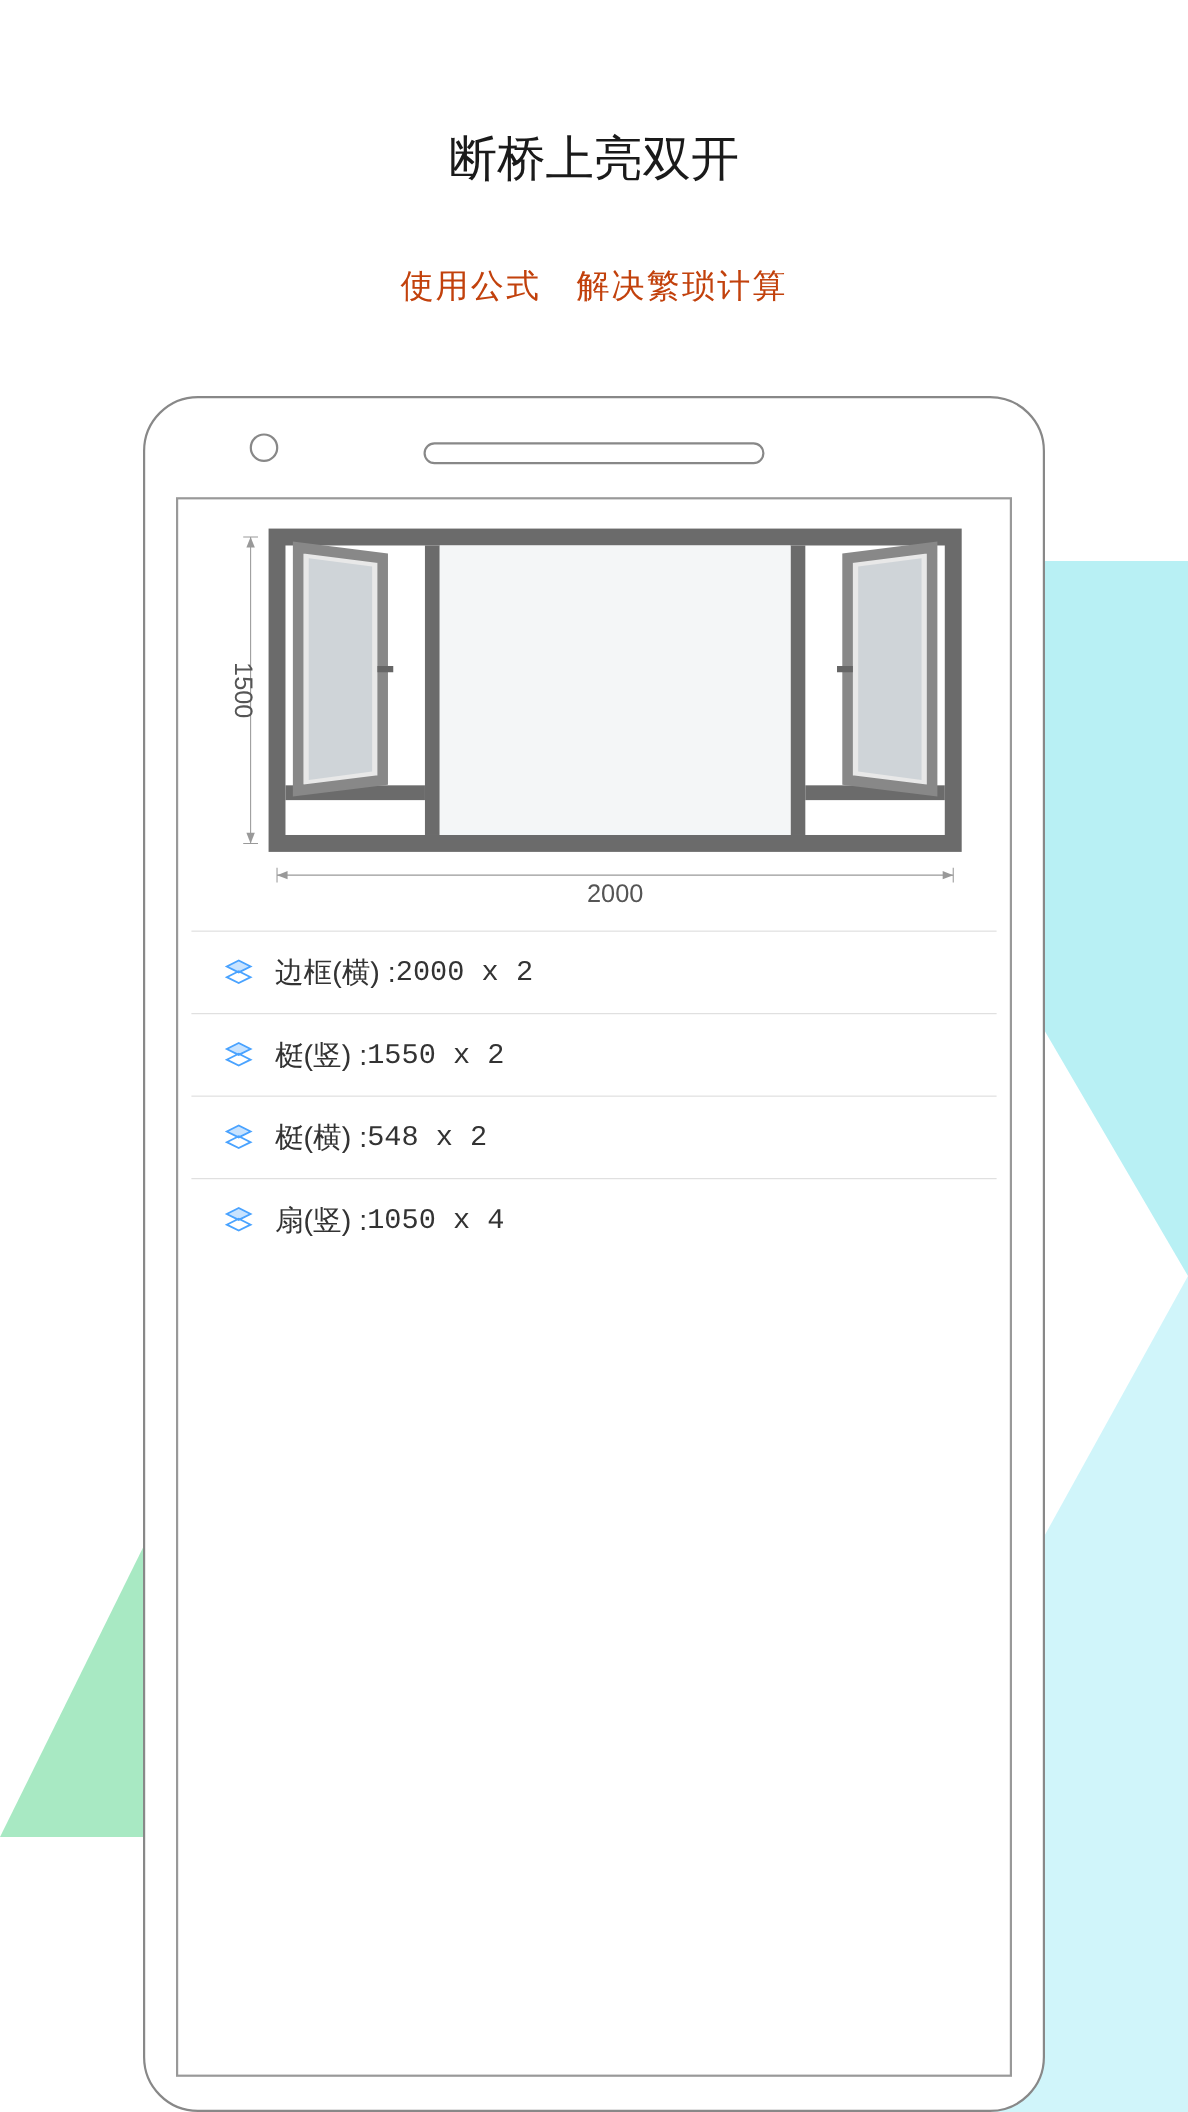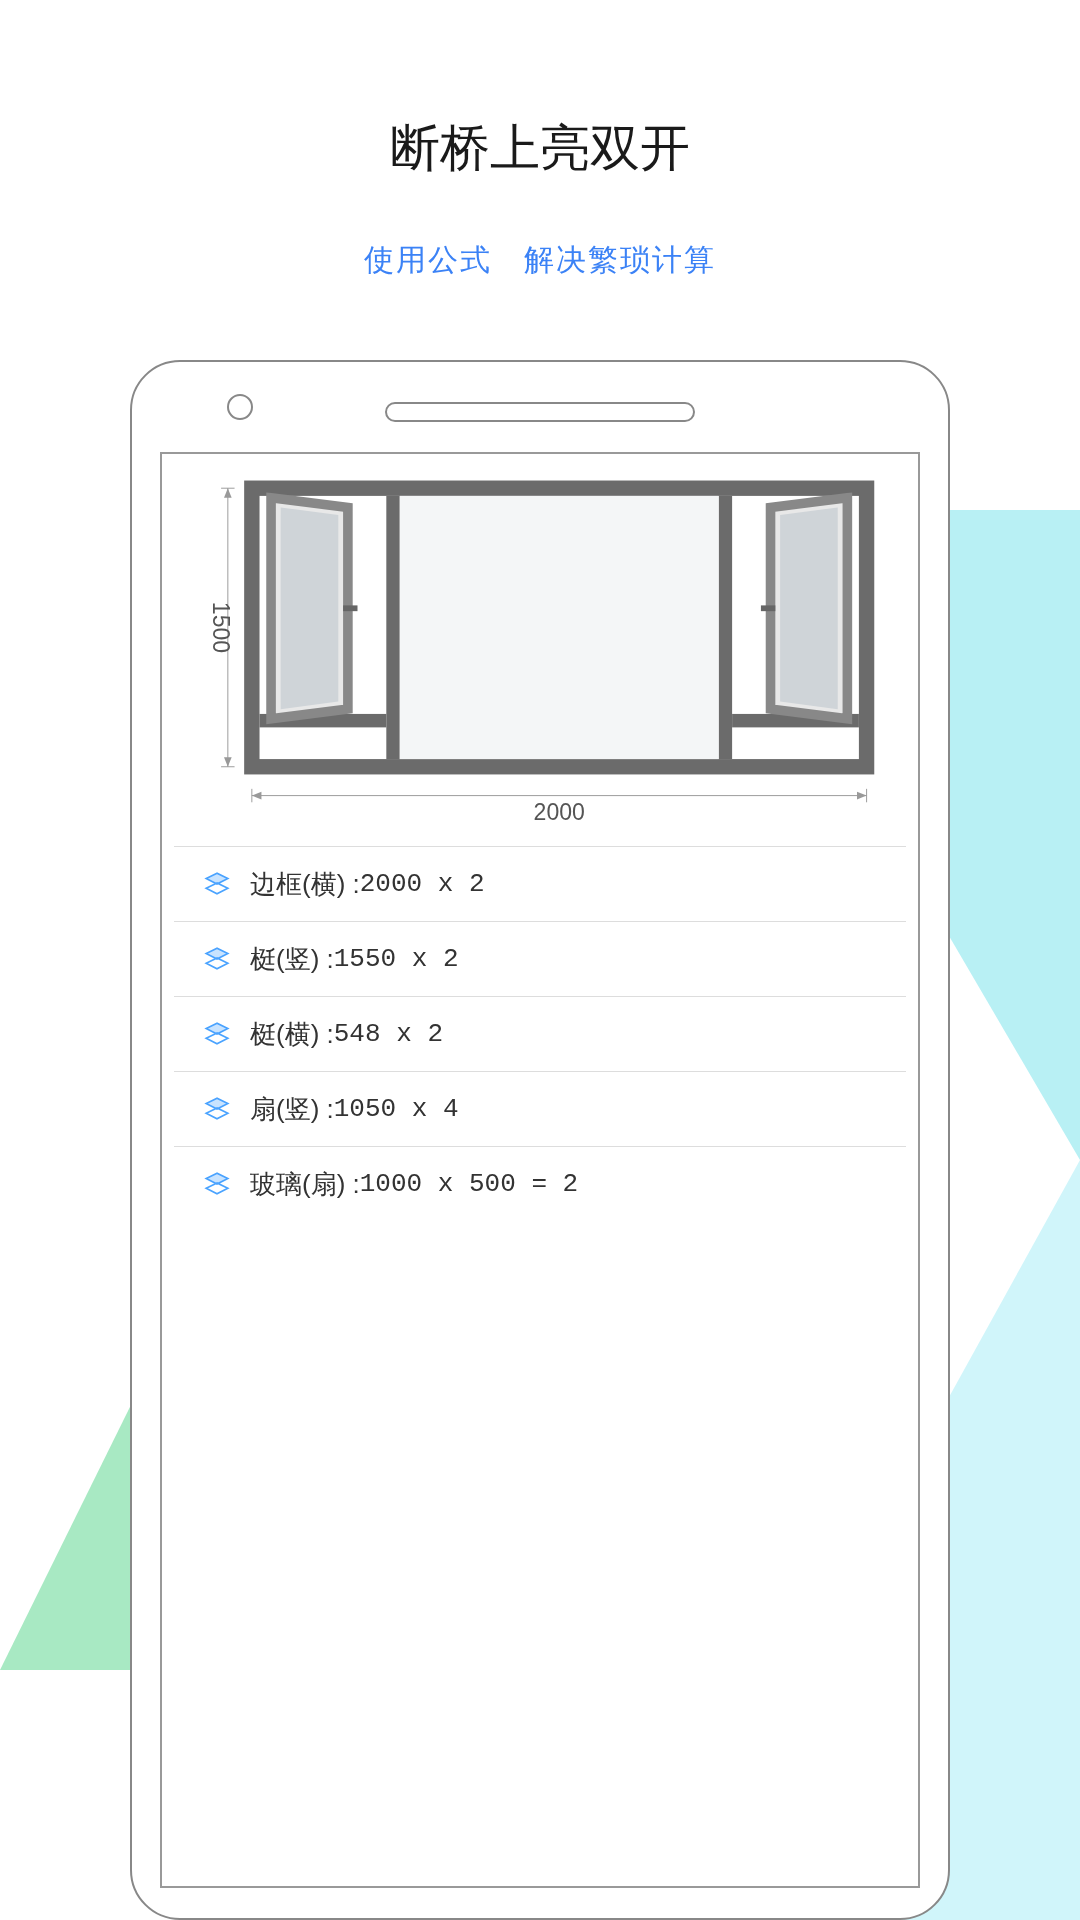--- a/index.html
+++ b/index.html
@@ -40,33 +40,33 @@
       border-style: solid;
       border-width: 760px 420px 0 0;
       border-color: transparent #d0f5fa transparent transparent;
     }
     .page-title {
       position: absolute;
       top: 115px;
       left: 0;
       width: 100%;
       text-align: center;
-      font-size: 50px;
+      font-size: 44px;
       font-weight: 500;
       color: #1a1a1a;
       font-family: "SimSun", serif;
     }
     .page-subtitle {
       position: absolute;
       top: 240px;
       left: 0;
       width: 100%;
       text-align: center;
       font-size: 30px;
-      color: #3b82f6;
+      color: #c2410c;
       letter-spacing: 2px;
       font-family: "SimSun", serif;
     }
     .phone-frame {
       position: absolute;
       left: 130px;
       top: 360px;
       width: 820px;
       height: 1560px;
       border: 2px solid #888;
@@ -218,24 +218,16 @@
         <span class="row-value">548 x 2</span>
       </div>
       <div class="list-row">
         <svg class="row-icon" viewBox="0 0 24 24">
             <path d="M12 2 2 7l10 5 10-5-10-5zm0 9L2 16l10 5 10-5-10-5z" fill="none" stroke="currentColor" stroke-width="1.5"></path>
             <path d="M12 2 2 7l10 5 10-5z" fill="currentColor" opacity="0.3"></path>
           </svg>
         <span class="row-label">扇(竖) : </span>
         <span class="row-value">1050 x 4</span>
       </div>
-      <div class="list-row">
-        <svg class="row-icon" viewBox="0 0 24 24">
-            <path d="M12 2 2 7l10 5 10-5-10-5zm0 9L2 16l10 5 10-5-10-5z" fill="none" stroke="currentColor" stroke-width="1.5"></path>
-            <path d="M12 2 2 7l10 5 10-5z" fill="currentColor" opacity="0.3"></path>
-          </svg>
-        <span class="row-label">玻璃(扇) : </span>
-        <span class="row-value">1000 x 500 = 2</span>
-      </div>
     </div>
 
   </div>
 </div>
 
 </body></html>

